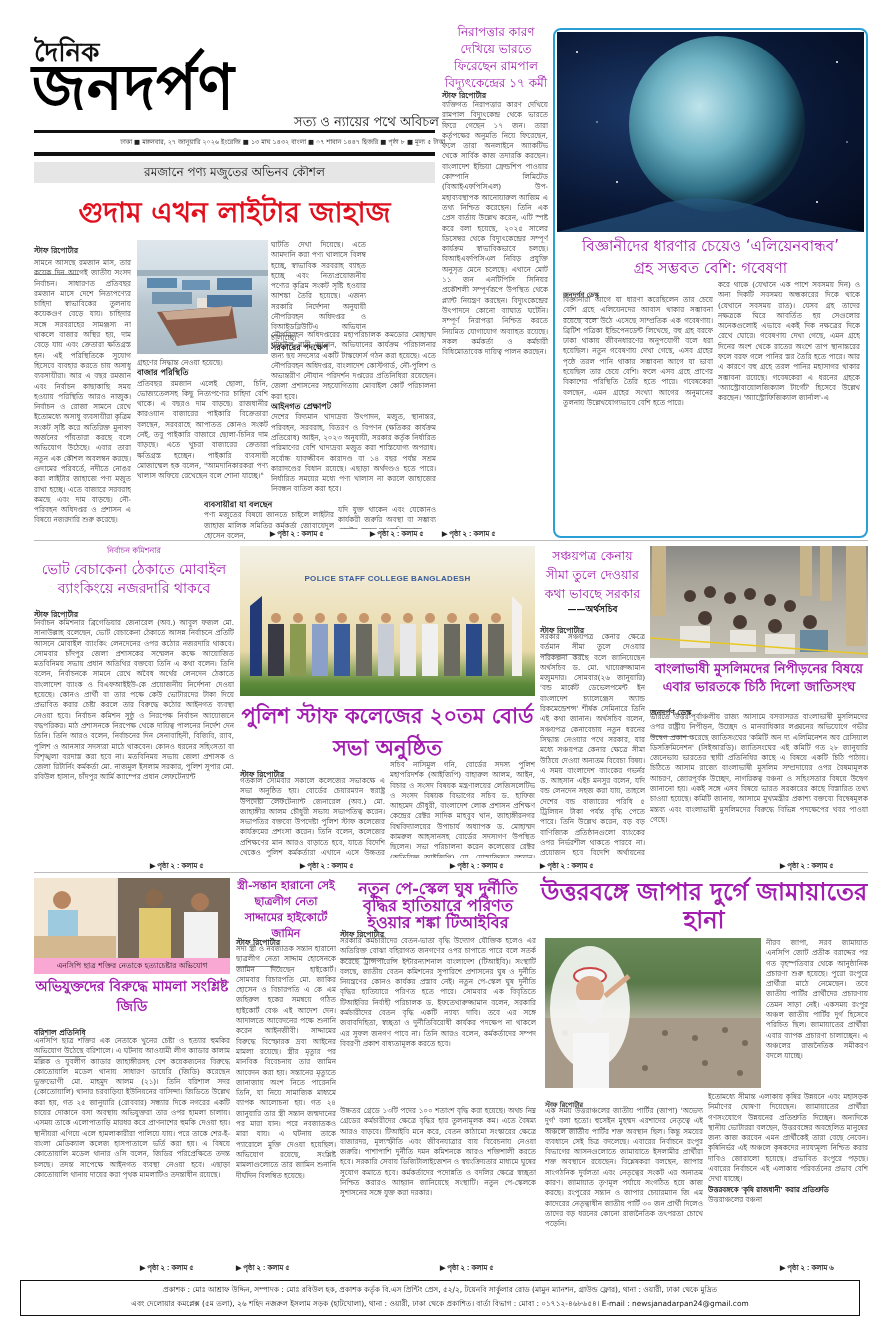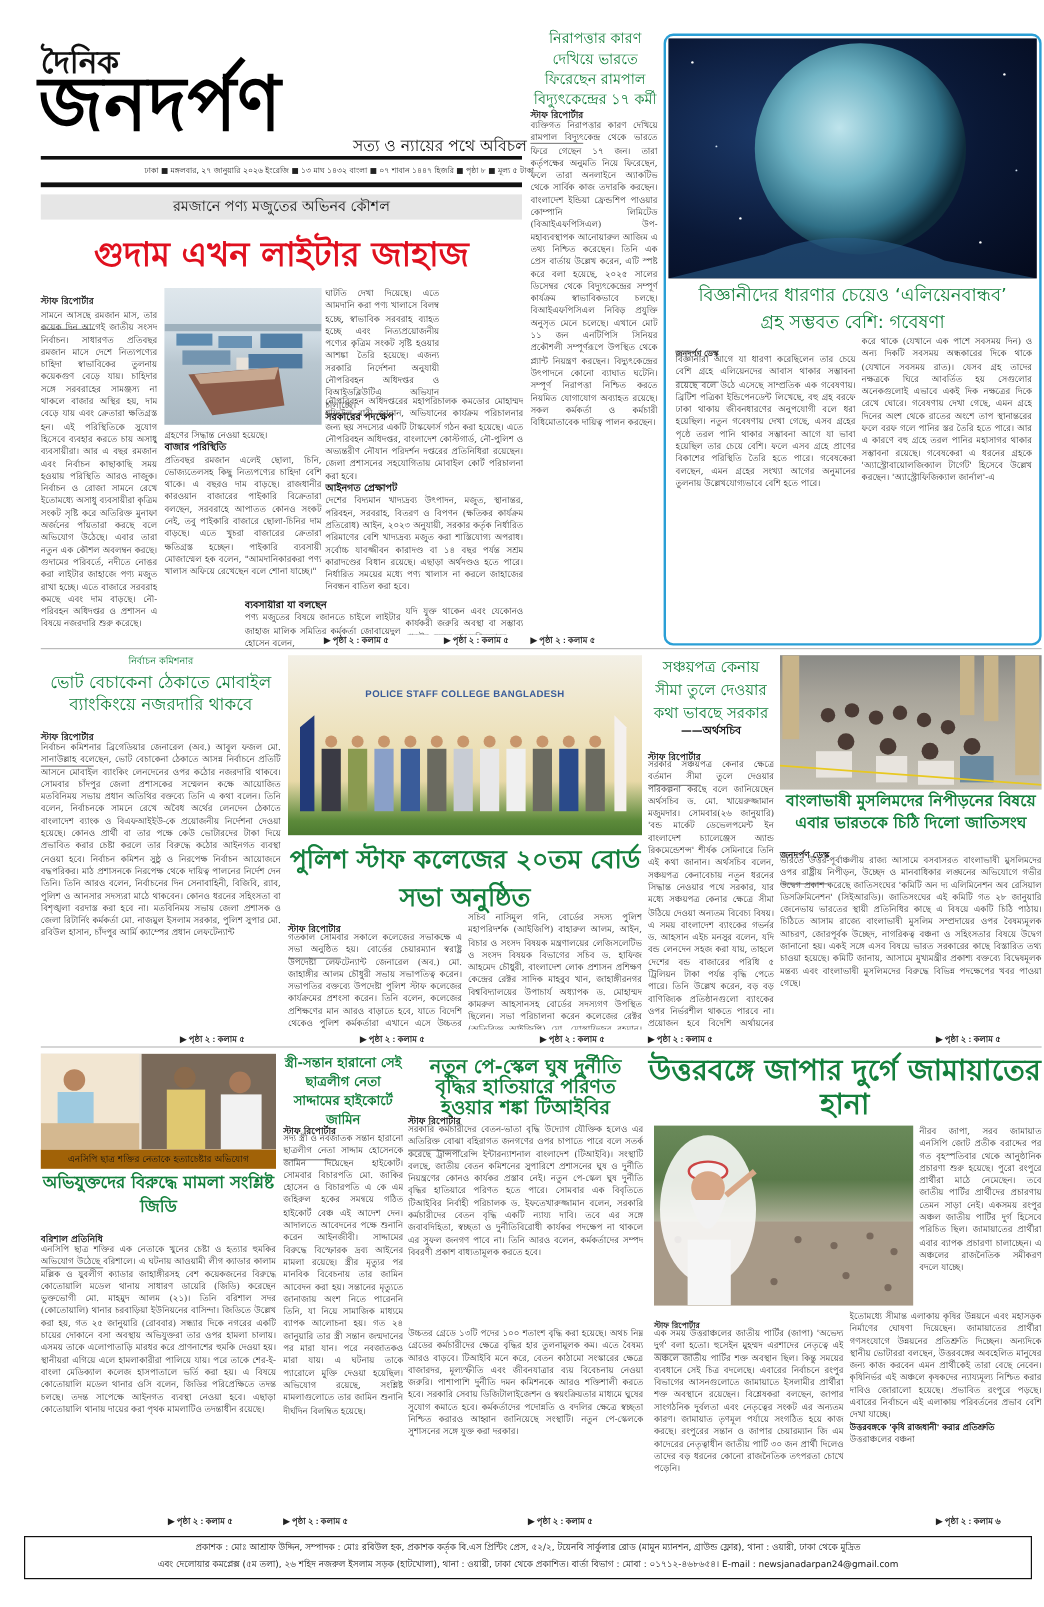--- a/index.html
+++ b/index.html
@@ -2,21 +2,21 @@
 <html><head>
 <meta charset="utf-8">
 <style>
 *{box-sizing:border-box;margin:0;padding:0}
 html,body{width:870px;height:1339px;background:#fff;overflow:hidden}
 body{position:relative;font-family:"DejaVu Sans",sans-serif;color:#111}
 .abs{position:absolute}
 .body-text{font-family:"DejaVu Serif",serif;font-size:7.2px;line-height:10.3px;color:#333;text-align:justify;overflow:hidden}
 .byline{font-family:"DejaVu Sans",sans-serif;font-size:7.5px;font-weight:bold;color:#222;border-bottom:1px solid #888;display:inline-block;padding-bottom:17px}
 .jump{font-family:Liberation Sans, sans-serif;font-size:7px;font-weight:bold;color:#222;text-align:left}
-.hl{font-family:"DejaVu Sans",sans-serif;color:#15803d;text-align:center;line-height:1.15}
+.hl{font-family:"DejaVu Sans",sans-serif;color:#a21caf;text-align:center;line-height:1.15}
 .sub-hl{font-family:"DejaVu Sans",sans-serif;font-weight:bold;font-size:8px;color:#111}
 .photo{overflow:hidden}
 .rule{background:#111}
 </style>
 </head>
 <body>
 
 <div class="abs" style="left:34px;top:28px;width:405px;height:130px">
   <div style="position:absolute;left:0;top:4px;font-family:'DejaVu Sans',sans-serif;font-size:26px;font-weight:bold;color:#111">দৈনিক</div>
   <div style="position:absolute;left:-2px;top:24px;width:410px;font-family:'DejaVu Sans',sans-serif;font-size:60px;font-weight:bold;color:#000;letter-spacing:1px;line-height:70px;transform:scaleY(1.05)">জনদর্পণ</div>
@@ -201,21 +201,21 @@
     <rect x="84" y="0" width="112" height="80" fill="#7a6a5a"></rect>
     <circle cx="28" cy="22" r="9" fill="#b88660"></circle>
       <rect x="14" y="32" width="30" height="30" fill="#9ecae0"></rect>
     <rect x="0" y="58" width="82" height="22" fill="#d4b890"></rect>
     <circle cx="120" cy="20" r="9" fill="#8a6a4c"></circle>
       <rect x="105" y="30" width="32" height="50" fill="#e0c870"></rect>
     <circle cx="166" cy="24" r="9" fill="#a87a5a"></circle>
       <rect x="150" y="34" width="34" height="46" fill="#f2f2f2"></rect>
   </svg>
 </div>
-<div class="abs" style="left:34px;top:958px;width:196px;height:16px;background:#a16207;font-size:7.5px;line-height:16px;text-align:center;color:#111">এনসিপি ছাত্র শক্তির নেতাকে হত্যাচেষ্টার অভিযোগ</div>
+<div class="abs" style="left:34px;top:958px;width:196px;height:16px;background:#f9a8d4;font-size:7.5px;line-height:16px;text-align:center;color:#111">এনসিপি ছাত্র শক্তির নেতাকে হত্যাচেষ্টার অভিযোগ</div>
 <div class="abs hl" style="left:34px;top:976px;width:196px;font-size:14px;line-height:20px;font-weight:bold">অভিযুক্তদের বিরুদ্ধে মামলা সংশ্লিষ্ট জিডি</div>
 <div class="abs" style="left:34px;top:1020px"><span class="byline">বরিশাল প্রতিনিধি</span></div>
 <div class="abs body-text" style="left:34px;top:1036px;width:196px;height:224px">এনসিপি ছাত্র শক্তির এক নেতাকে খুনের চেষ্টা ও হত্যার হুমকির অভিযোগ উঠেছে বরিশালে। এ ঘটনায় আওয়ামী লীগ ক্যাডার কালাম মল্লিক ও যুবলীগ ক্যাডার জাহাঙ্গীরসহ বেশ কয়েকজনের বিরুদ্ধে কোতোয়ালি মডেল থানায় সাধারণ ডায়েরি (জিডি) করেছেন ভুক্তভোগী মো. মাহমুদ আলম (২১)। তিনি বরিশাল সদর (কোতোয়ালি) থানার চরবাড়িয়া ইউনিয়নের বাসিন্দা। জিডিতে উল্লেখ করা হয়, গত ২৫ জানুয়ারি (রোববার) সন্ধ্যার দিকে নগরের একটি চায়ের দোকানে বসা অবস্থায় অভিযুক্তরা তার ওপর হামলা চালায়। এসময় তাকে এলোপাতাড়ি মারধর করে প্রাণনাশের হুমকি দেওয়া হয়। স্থানীয়রা এগিয়ে এলে হামলাকারীরা পালিয়ে যায়। পরে তাকে শের-ই-বাংলা মেডিক্যাল কলেজ হাসপাতালে ভর্তি করা হয়। এ বিষয়ে কোতোয়ালি মডেল থানার ওসি বলেন, জিডির পরিপ্রেক্ষিতে তদন্ত চলছে। তদন্ত সাপেক্ষে আইনগত ব্যবস্থা নেওয়া হবে। এছাড়া কোতোয়ালি থানায় দায়ের করা পৃথক মামলাটিও তদন্তাধীন রয়েছে।</div>
 <div class="abs jump" style="left:140px;top:1262px;width:90px">▶ পৃষ্ঠা ২ : কলাম ৫</div>
 
 <div class="abs hl" style="left:236px;top:878px;width:100px;font-size:11px;line-height:16px;font-weight:bold">স্ত্রী-সন্তান হারানো সেই ছাত্রলীগ নেতা সাদ্দামের হাইকোর্টে জামিন</div>
 <div class="abs" style="left:236px;top:930px"><span class="byline">স্টাফ রিপোর্টার</span></div>
 <div class="abs body-text" style="left:236px;top:944px;width:100px;height:316px">সদ্য স্ত্রী ও নবজাতক সন্তান হারানো ছাত্রলীগ নেতা সাদ্দাম হোসেনকে জামিন দিয়েছেন হাইকোর্ট। সোমবার বিচারপতি মো. জাকির হোসেন ও বিচারপতি এ কে এম জহিরুল হকের সমন্বয়ে গঠিত হাইকোর্ট বেঞ্চ এই আদেশ দেন। আদালতে আবেদনের পক্ষে শুনানি করেন আইনজীবী। সাদ্দামের বিরুদ্ধে বিস্ফোরক দ্রব্য আইনের মামলা রয়েছে। স্ত্রীর মৃত্যুর পর মানবিক বিবেচনায় তার জামিন আবেদন করা হয়। সন্তানের মৃত্যুতে জানাজায় অংশ নিতে পারেননি তিনি, যা নিয়ে সামাজিক মাধ্যমে ব্যাপক আলোচনা হয়। গত ২৪ জানুয়ারি তার স্ত্রী সন্তান জন্মদানের পর মারা যান। পরে নবজাতকও মারা যায়। এ ঘটনায় তাকে প্যারোলে মুক্তি দেওয়া হয়েছিল। অভিযোগ রয়েছে, সংশ্লিষ্ট মামলাগুলোতে তার জামিন শুনানি দীর্ঘদিন বিলম্বিত হয়েছে।</div>
 <div class="abs jump" style="left:236px;top:1262px;width:100px">▶ পৃষ্ঠা ২ : কলাম ৫</div>
 

